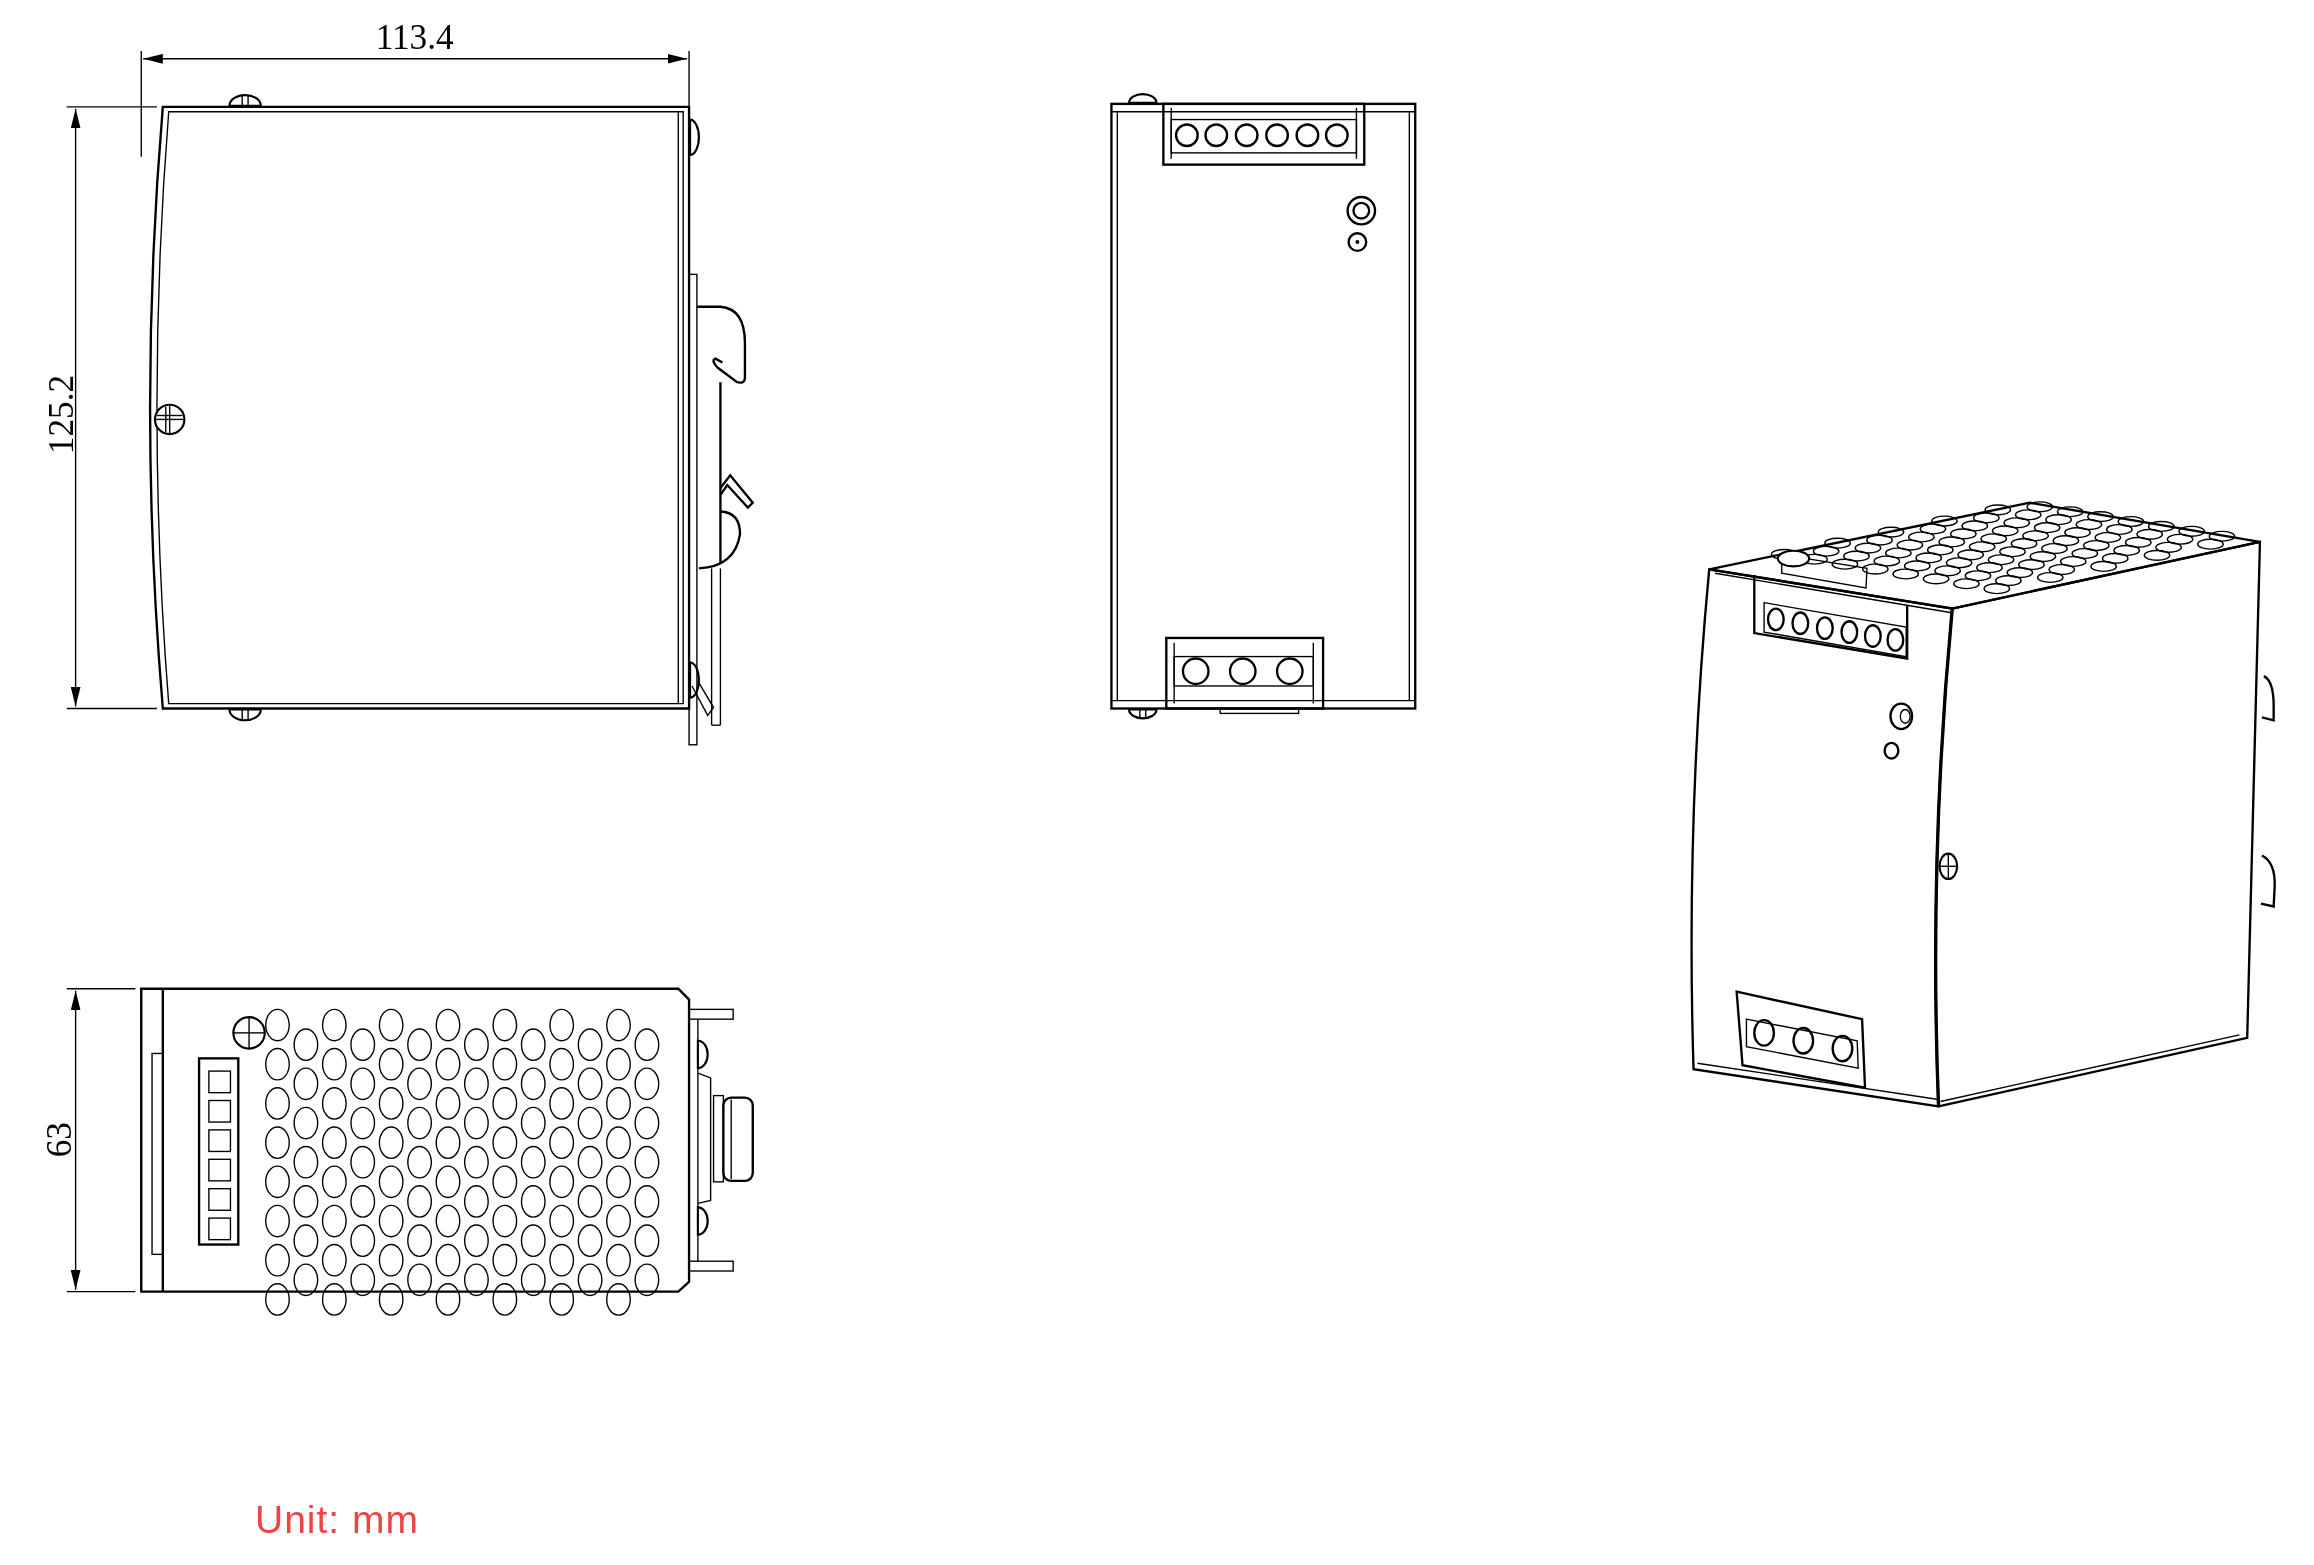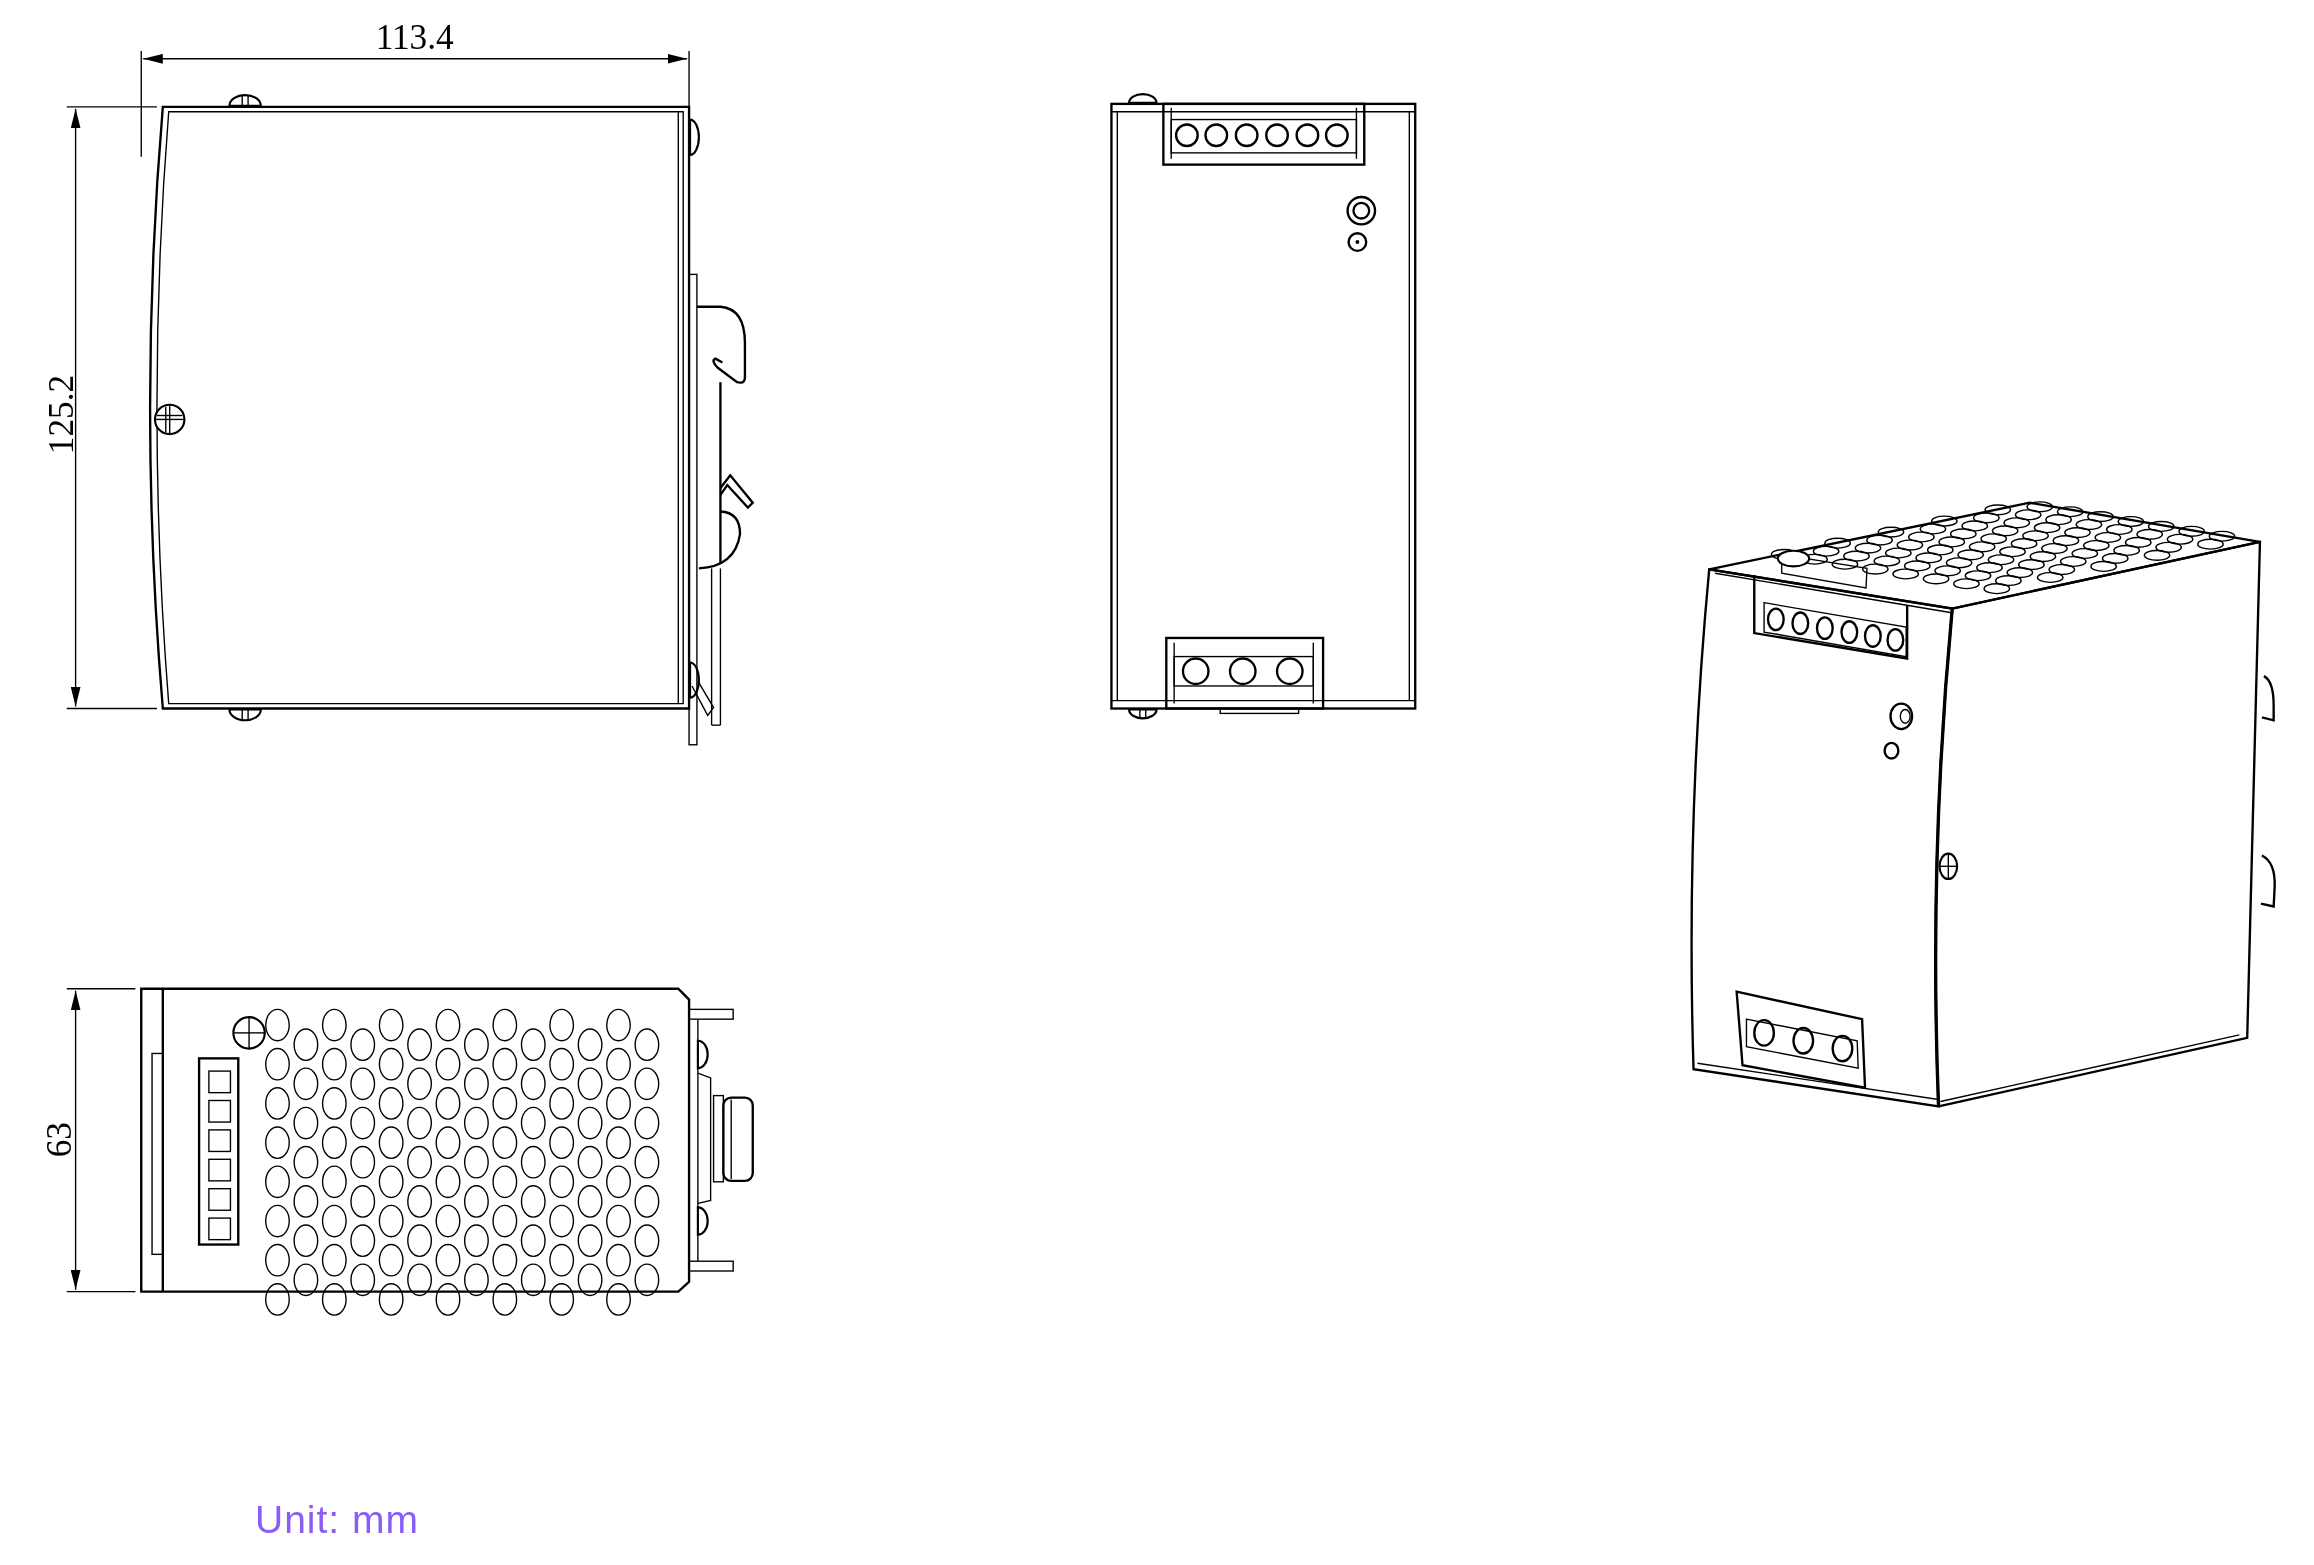--- a/index.html
+++ b/index.html
@@ -4,21 +4,21 @@
 <style>
   html, body { margin: 0; padding: 0; background: #ffffff; }
   body { width: 2314px; height: 1565px; position: relative; overflow: hidden; }
   svg { position: absolute; left: 0; top: 0; }
   .ln { stroke: #000; fill: none; stroke-width: 2.4; }
   .thin { stroke: #000; fill: none; stroke-width: 1.4; }
   .thick { stroke: #000; fill: none; stroke-width: 3.4; }
   .wf { stroke: #000; fill: #fff; stroke-width: 2.2; }
   .blk { fill: #000; stroke: none; }
   .dimtxt { font-family: "Liberation Serif", "DejaVu Serif", serif; font-size: 36px; fill: #000; }
-  .unit { position: absolute; left: 255px; top: 1498px; font-family: "Liberation Sans", "DejaVu Sans", sans-serif; font-size: 39px; color: #8b5cf6; letter-spacing: 1px; }
+  .unit { position: absolute; left: 255px; top: 1498px; font-family: "Liberation Sans", "DejaVu Sans", sans-serif; font-size: 39px; color: #ef4444; letter-spacing: 1px; }
 </style>
 </head>
 <body>
 
 <svg width="2314" height="1565" viewBox="0 0 2361 1597" xmlns="http://www.w3.org/2000/svg">
   <defs>
     <marker id="arr" viewBox="0 0 20 10" refX="20" refY="5" markerWidth="20" markerHeight="10" orient="auto-start-reverse" markerUnits="userSpaceOnUse">
       <path d="M0,0 L20,5 L0,10 z" fill="#000"></path>
     </marker>
   </defs>

